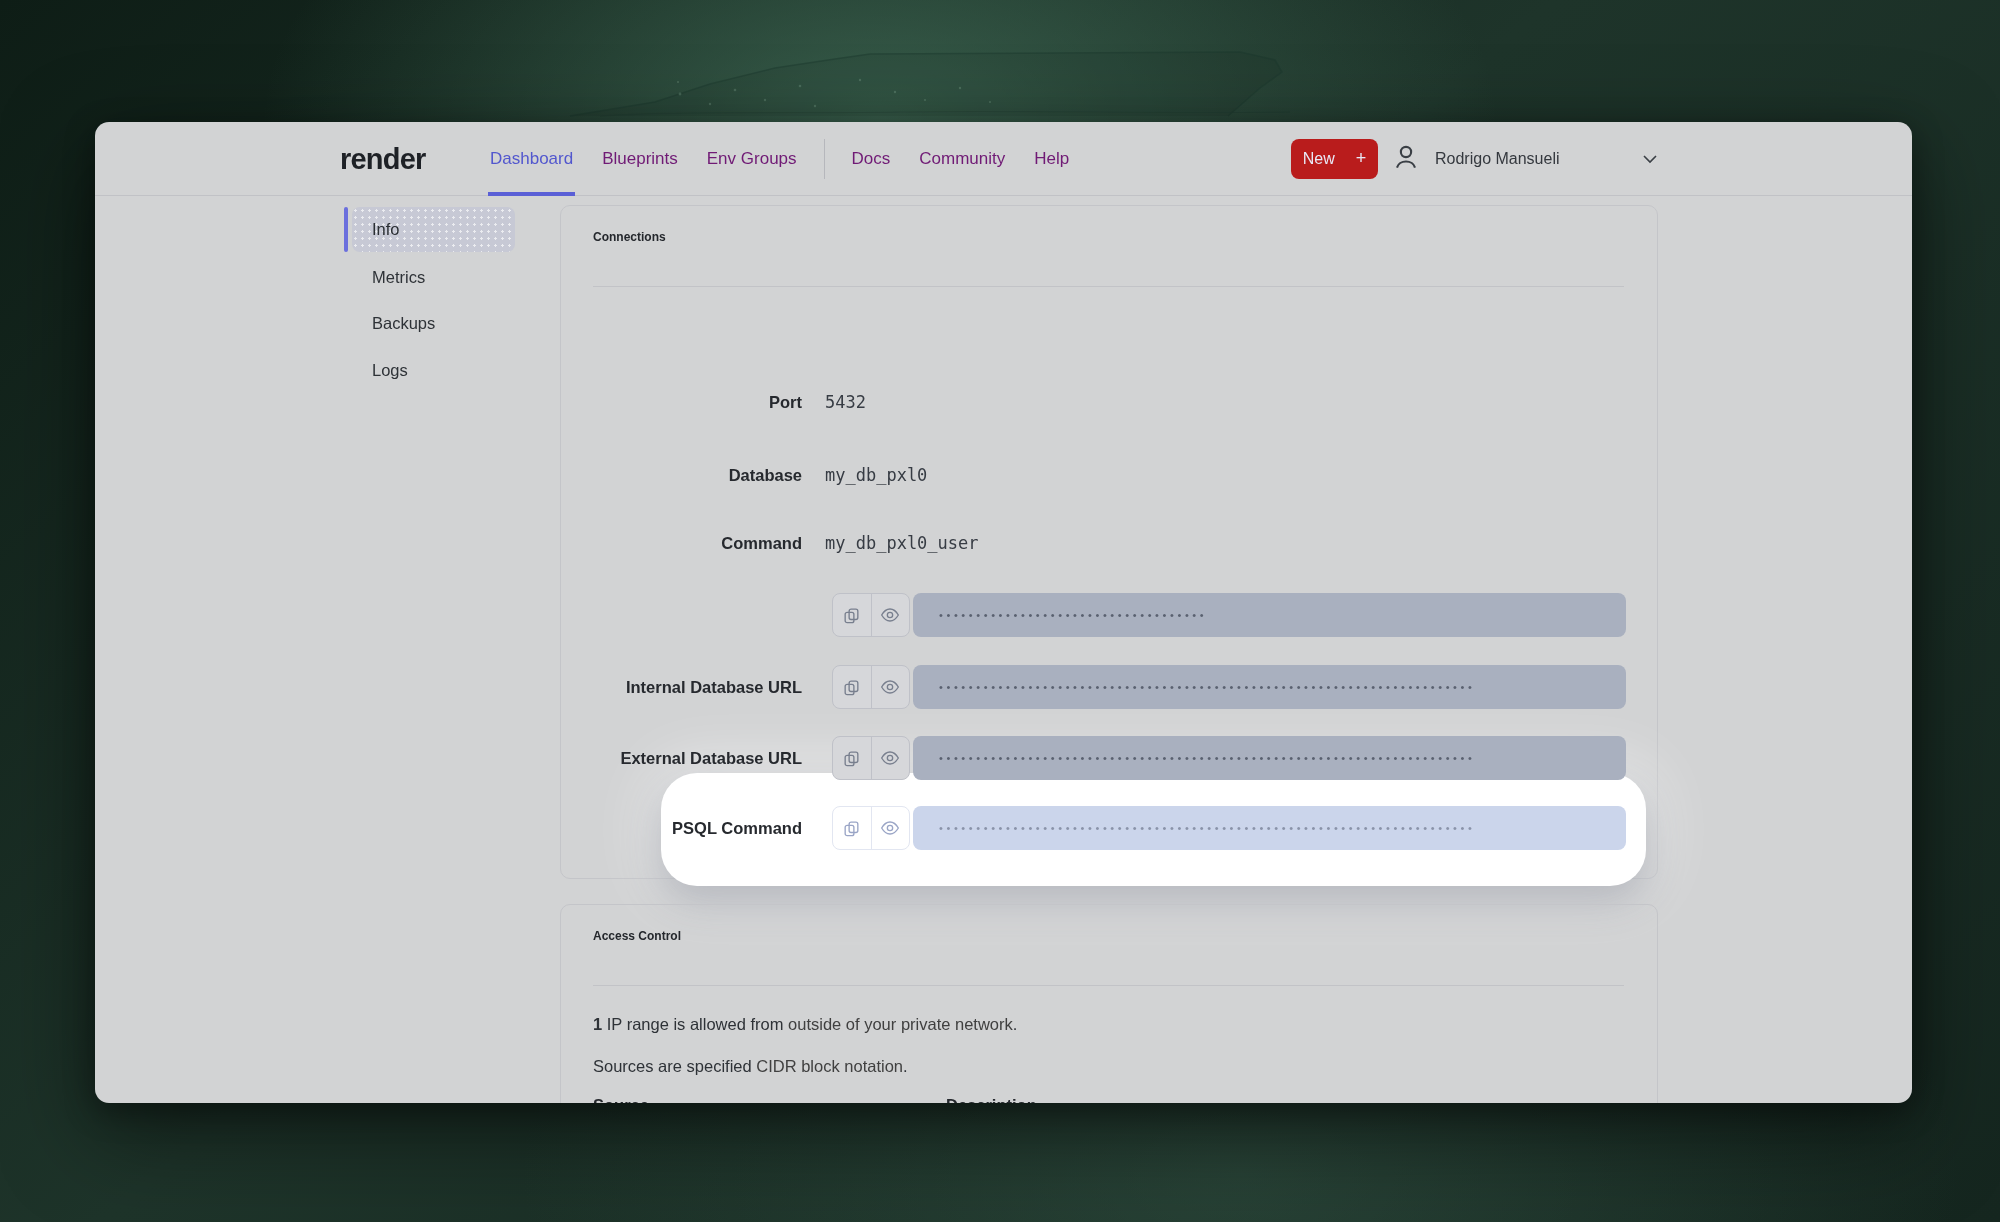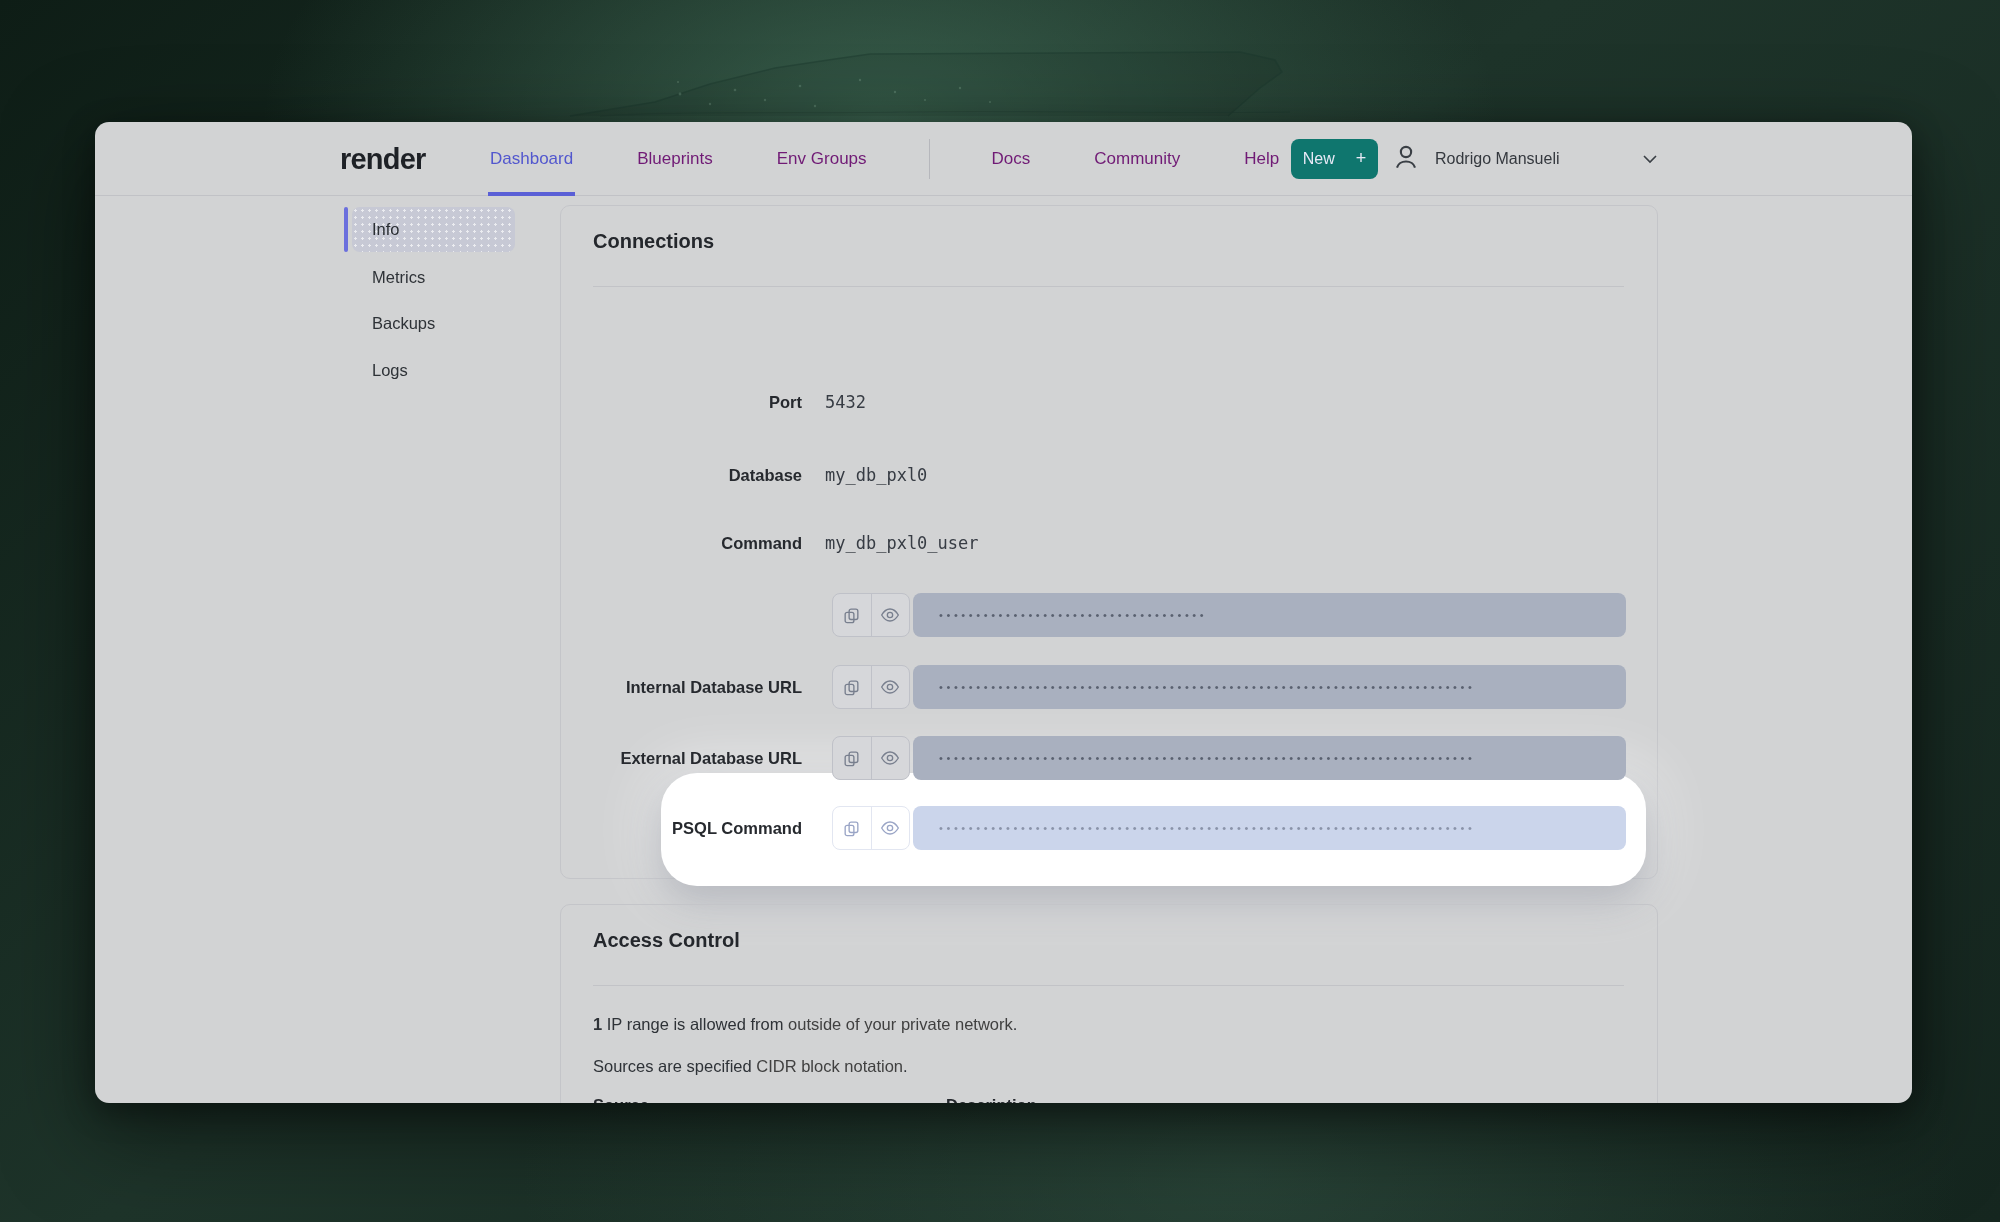--- a/index.html
+++ b/index.html
@@ -19,47 +19,47 @@
   .window {
     position:absolute; left:95px; top:122px; width:1817px; height:981px;
     background:#d2d3d4; border-radius:14px; overflow:hidden;
     box-shadow:0 30px 90px rgba(0,0,0,.5), 0 8px 30px rgba(0,0,0,.35);
   }
 
   
   .hdr { position:absolute; left:0; top:0; right:0; height:74px; border-bottom:1px solid #c1c2c6;padding-left:16px; }
   .logo { position:absolute; left:245px; top:0; height:74px; line-height:74px;
           font-size:29px; font-weight:700; letter-spacing:-0.8px; color:#1e2126; }
-  .nav { position:absolute; left:393px; top:0; height:74px; display:flex; align-items:stretch; gap:60px; }
+  .nav { position:absolute; left:393px; top:0; height:74px; display:flex; align-items:stretch; gap:25px; }
   .nav-item { display:flex; align-items:center; font-size:17px; color:#701a75; cursor:pointer; padding:0 2px; }
   .nav-item.active { color:#5257ce; border-bottom:4px solid #5a5fd6; padding-top:4px; }
   .nav-divider { width:1px; background:#b6b7bc; margin:17px 0; }
   .new-btn { position:absolute; left:1196px; top:17px; width:87px; height:40px;
-             background:#0f766e; color:#e8e9f6; border:none; border-radius:8px;
+             background:#b91c1c; color:#e8e9f6; border:none; border-radius:8px;
              font-size:16px; font-family:inherit; display:flex; align-items:center; justify-content:center; gap:21px; cursor:pointer; }
   .new-plus { font-size:18px; margin-top:-1px; }
   .user-menu { position:absolute; left:1296px; top:0; height:74px; display:flex; align-items:center; cursor:pointer; }
   .user-icon { margin-right:14px; }
   .user-name { font-size:16px; color:#34383e; }
   .user-chevron { margin-left:82px; }
 
   
   .side-bar-active { position:absolute; left:249px; top:85px; width:4px; height:45px; background:#6b6fdd; border-radius:2px; }
   .side-pill { position:absolute; left:257px; top:85px; width:163px; height:45px; border-radius:8px;
                background-color:#c7c9d5;
                background-image:radial-gradient(rgba(255,255,255,.65) 1px, rgba(255,255,255,0) 1.2px);
                background-size:7px 7px;
                display:flex; align-items:center; padding-left:20px; font-size:16.5px; color:#2b2f34; cursor:pointer; }
   .side-item { position:absolute; left:277px; height:22px; line-height:22px; font-size:16.5px; color:#2e3237; cursor:pointer; }
 
   
   .card { position:absolute; left:465px; width:1098px; border:1px solid #c4c5c9; border-radius:10px; }
   .card-1 { top:83px; height:674px; }
   .card-2 { top:782px; height:330px; }
-  .card-title { position:absolute; left:32px; top:24px; font-size:20px; font-weight:700; color:#24272c; }
+  .card-title { position:absolute; left:32px; top:24px; font-size:12px; font-weight:700; color:#24272c; }
   .card-hr { position:absolute; left:32px; right:33px; top:80px; height:1px; background:#c2c3c7; }
 
   
   .row { position:absolute; left:0; right:0; height:44px; z-index:1; }
   .row .lbl { position:absolute; left:0; top:0; width:241px; height:44px; line-height:44px;
               text-align:right; font-size:16.5px; font-weight:700; color:#26292e; white-space:nowrap; }
   .row .val { position:absolute; left:264px; top:0; height:44px; line-height:44px;
               font-family:"DejaVu Sans Mono", monospace; font-size:17px; color:#373c44; white-space:nowrap; }
   .info-ic { position:absolute; left:252px; top:13px; }
   .grp { position:absolute; left:271px; top:0; width:78px; height:44px; display:flex;

